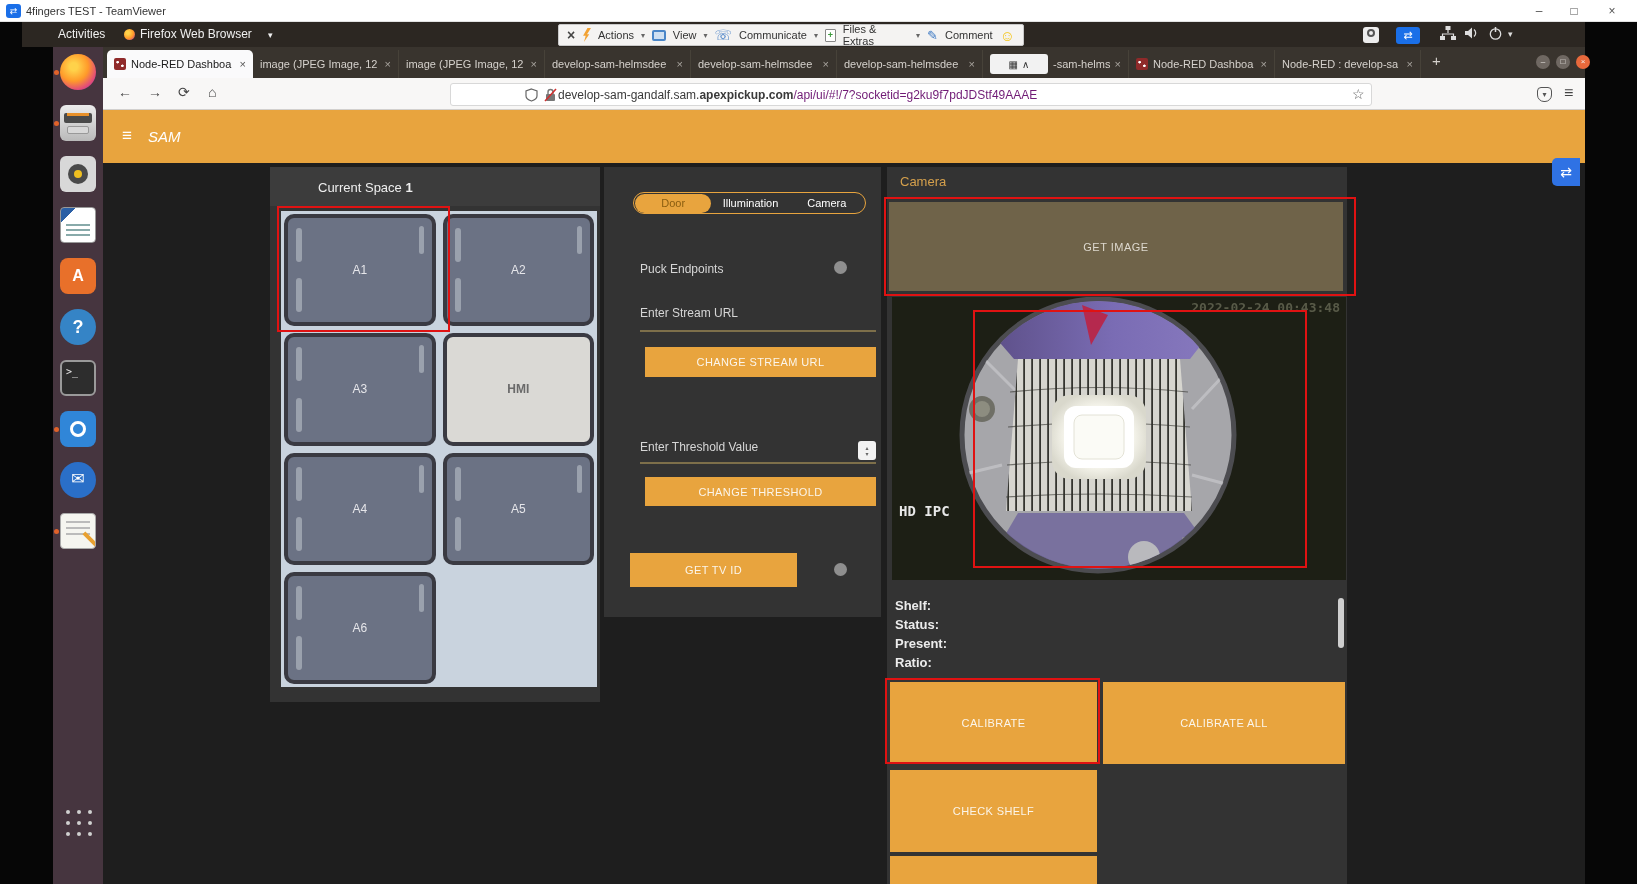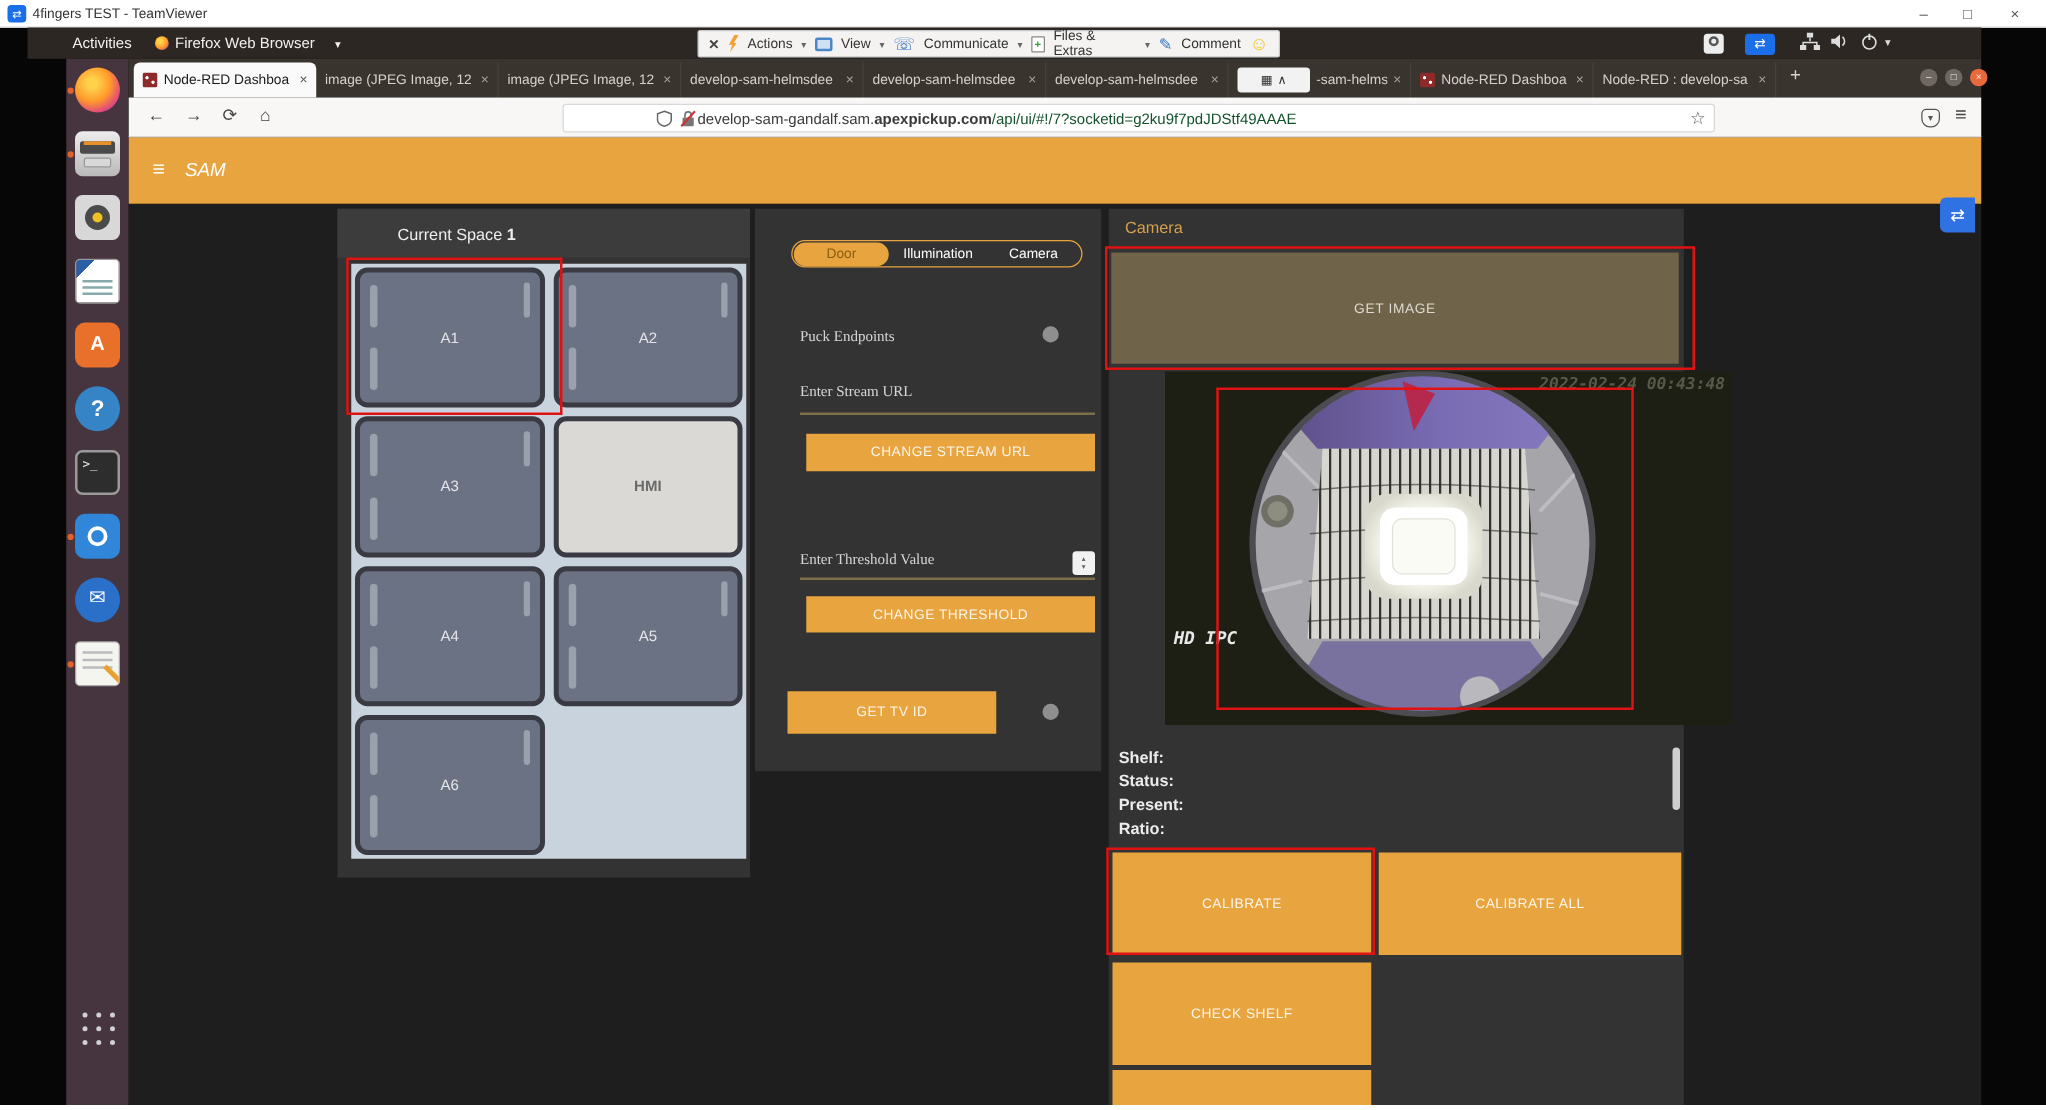--- a/index.html
+++ b/index.html
@@ -65,29 +65,29 @@
   .space-head { position:absolute; left:270px; top:167px; width:330px; height:39px; background:#3c3c3c; color:#eee; font-size:13px; }
   .tile-grid { position:absolute; left:281px; top:211px; width:316px; height:476px; background:#C9D3DE; display:grid; grid-template-columns:1fr 1fr; grid-template-rows:repeat(4,1fr); gap:7px; padding:3px; }
   .tile { position:relative; background:#6B7284; border:4px solid #3A3A42; border-radius:10px; color:#e6e6ea; font-size:12px; display:flex; align-items:center; justify-content:center; }
   .tile .pill { position:absolute; background:#9aa1ad; border-radius:3px; }
   .tile.hmi { background:#DAD9D5; color:#6a6a6a; font-weight:bold; }
   .hl { position:absolute; border:2px solid #E01212; }
 
   .ctl-tabs { position:absolute; left:633px; top:192px; width:233px; height:22px; border:1.5px solid #E8A43E; border-radius:12px; display:flex; align-items:center; }
   .ctl-tab { flex:1; text-align:center; font-size:11px; color:#fff; line-height:19px; }
   .ctl-tab.active { background:#E8A43E; color:#8a5d10; border-radius:10px; height:19px; margin:0 1px; }
-  .ctl-label { position:absolute; color:#d6d6d6; font-size:12px;font-family:Liberation Serif, serif; }
+  .ctl-label { position:absolute; color:#d6d6d6; font-size:12px; }
   .led { position:absolute; width:13px; height:13px; border-radius:50%; background:#8f8f8f; }
   .uline { position:absolute; height:2px; background:#7d6f4a; }
   .btn { position:absolute; background:#E8A43E; color:#fbf5ea; font-size:11px; display:flex; align-items:center; justify-content:center; letter-spacing:.4px; }
   .spinner { position:absolute; left:858px; top:441px; width:18px; height:19px; background:#f2f2f2; border-radius:3px; display:flex; flex-direction:column; align-items:center; justify-content:center; color:#666; font-size:6px; line-height:6px; }
 
   .cam-title { position:absolute; left:900px; top:174px; color:#D5A04C; font-size:13px; }
   .getimage { position:absolute; left:889px; top:202px; width:454px; height:89px; background:#6F6349; color:#ded9cf; font-size:11px; display:flex; align-items:center; justify-content:center; letter-spacing:.5px; }
-  .cam-img-wrap { position:absolute; left:932px; top:297px; width:454px; height:230px;font-style:italic; }
+  .cam-img-wrap { position:absolute; left:892px; top:297px; width:454px; height:230px; }
   .cam-osd { position:absolute; font-family:"DejaVu Sans Mono", monospace; font-weight:bold; }
   .info-line { position:absolute; left:895px; color:#ececec; font-size:13px; font-weight:bold; }
   .scrollbar { position:absolute; left:1338px; top:598px; width:6px; height:50px; background:#cfcfcf; border-radius:3px; }
   .cam-btn { height:82px; }
 
   .overlay-blue { position:absolute; left:1552px; top:158px; width:28px; height:28px; background:#2F72E4; border-radius:5px 0 0 5px; color:#fff; font-size:14px; text-align:center; line-height:28px; }
 </style>
 </head>
 <body>
 
@@ -272,21 +272,21 @@
   <span class="navic" style="left:208px;">⌂</span>
   <div class="urlfield"></div>
   <svg class="abs" style="left:525px; top:88px;" width="13" height="14">
     <path d="M6.5,1 L12,3 V8 C12,11.3 6.5,13 6.5,13 C6.5,13 1,11.3 1,8 V3 Z" stroke="#666" fill="none" stroke-width="1.2"></path>
   </svg>
   <svg class="abs" style="left:544px; top:88px;" width="13" height="14">
     <rect x="2" y="6" width="9" height="7" rx="1" fill="#777"></rect>
     <path d="M4,6 V4 a2.5,2.5 0 0 1 5,0 V6" stroke="#777" fill="none" stroke-width="1.4"></path>
     <line x1="1" y1="13" x2="12" y2="1" stroke="#d03030" stroke-width="1.6"></line>
   </svg>
-  <span class="urltext"><span>develop-sam-gandalf.sam.</span><b>apexpickup.com</b><span style="color:#14532d;">/api/ui/#!/7?socketid=g2ku9f7pdJDStf49AAAE</span></span>
+  <span class="urltext"><span>develop-sam-gandalf.sam.</span><b>apexpickup.com</b><span style="color:#701a75;">/api/ui/#!/7?socketid=g2ku9f7pdJDStf49AAAE</span></span>
   <span class="abs" style="left:1352px; top:86px; font-size:14px; color:#5a5a5a;">☆</span>
   <div class="abs" style="left:1537px; top:87px; width:15px; height:15px; border:1.5px solid #555; border-radius:4px 4px 7px 7px; color:#555; font-size:8px; text-align:center; line-height:13px;">▾</div>
   <span class="abs" style="left:1564px; top:84px; font-size:16px; color:#444;">≡</span>
 
   <div class="dash-bg"></div>
   <div class="dash-header"></div>
   <span class="abs" style="left:122px; top:126px; color:#fff; font-size:17px;">≡</span>
   <span class="abs" style="left:148px; top:128px; color:#fff; font-size:15px;font-style:italic;">SAM</span>
   <div class="overlay-blue">⇄</div>
 

